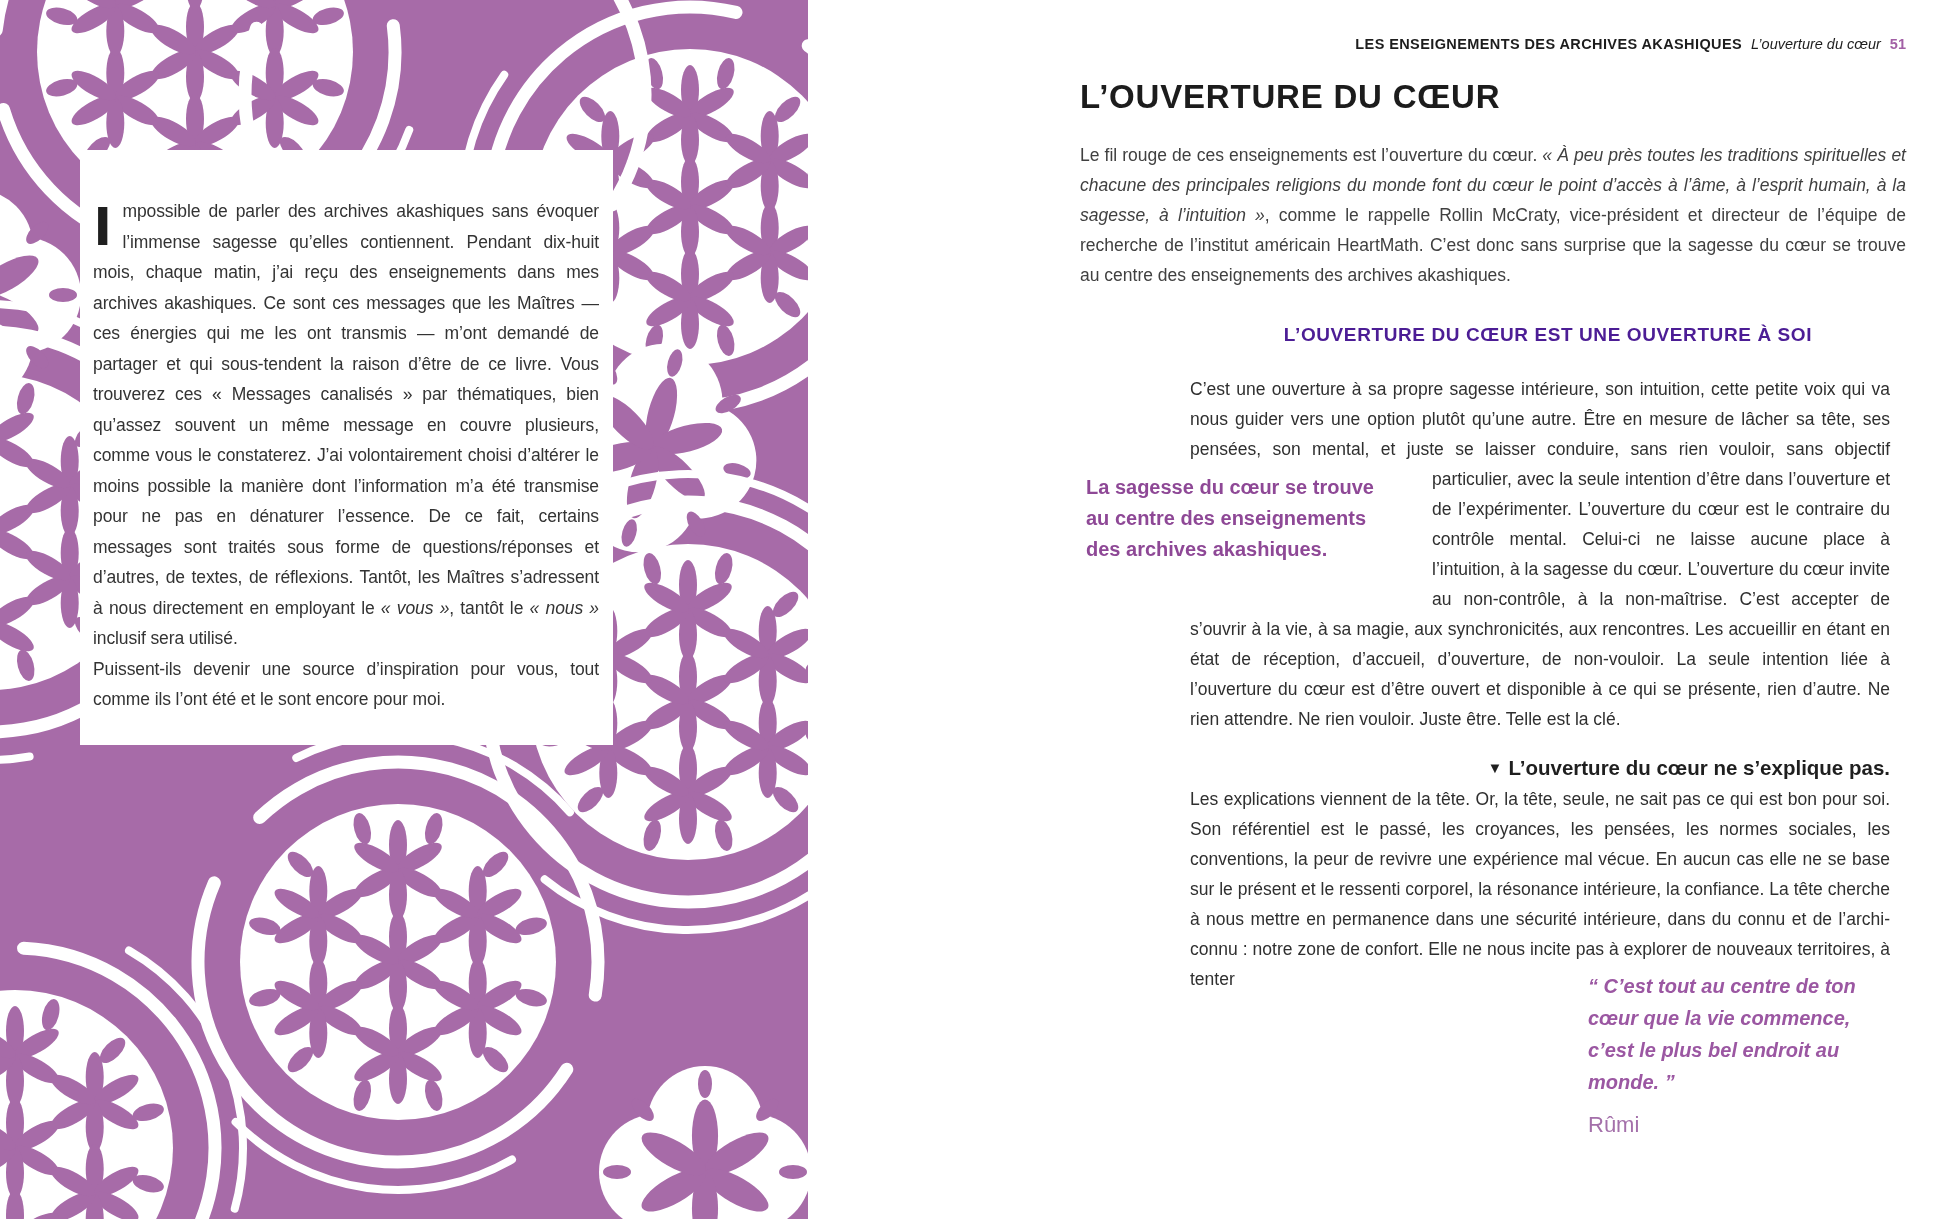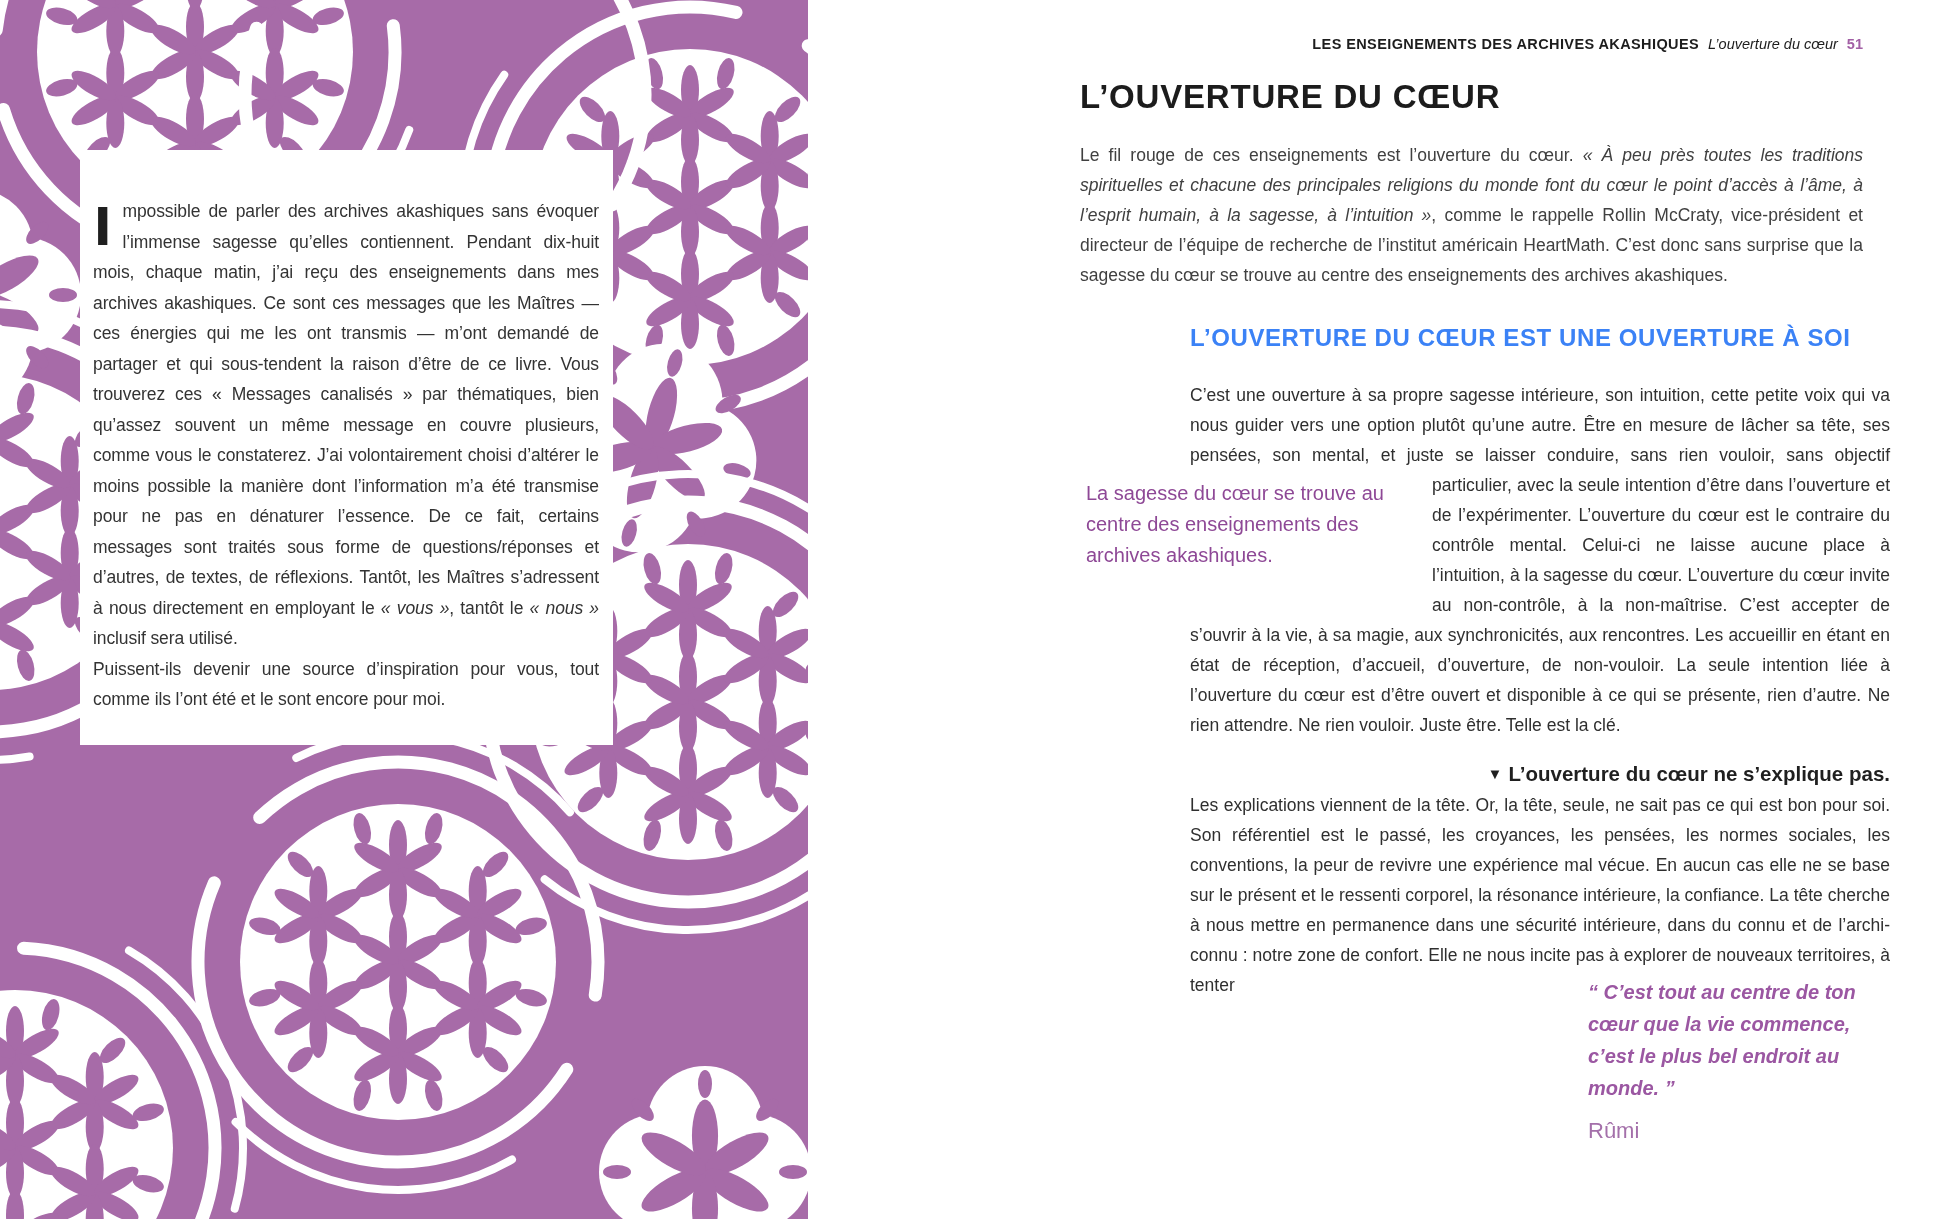--- a/index.html
+++ b/index.html
@@ -20,48 +20,48 @@
     text-align:justify;color:#333333;
   }
   .lp em{font-style:italic;}
   .dropcap{
     float:left;font-weight:700;font-size:56px;line-height:50px;
     color:#1f1f1f;margin:5px 12px 0 2px;transform:scaleX(1.15);
   }
   
   .right-page{
     position:absolute;left:973px;top:0;width:973px;height:1219px;
-    box-sizing:border-box;padding:36px 83px 0 107px;background:#ffffff;
+    box-sizing:border-box;padding:36px 40px 0 107px;background:#ffffff;
   }
   .running-head{
     text-align:right;font-size:14.5px;color:#1d1d1d;white-space:nowrap;
   }
   .rh-book{font-weight:700;letter-spacing:0.4px;}
   .rh-chapter{font-style:italic;font-weight:400;margin-left:9px;}
   .rh-page{font-weight:700;color:#a25fa5;margin-left:9px;}
   .title{
     margin:26px 0 0 0;font-size:33px;font-weight:700;letter-spacing:0.8px;
     color:#1c1c1c;
   }
   .intro{
     margin:24px 0 0 0;font-size:17.5px;line-height:30px;text-align:justify;
     color:#404040;
   }
   .intro em{font-style:italic;}
   .subtitle{
-    margin:34px 0 0 110px;font-size:24px;font-weight:700;
-    letter-spacing:0.6px;color:#3b82f6;
+    margin:34px 0 0 110px;text-align:center;font-size:19px;font-weight:700;
+    letter-spacing:0.6px;color:#4c1d95;
   }
   .indent{margin:28px 0 0 110px;width:700px;}
   .body-p{
     margin:0;font-size:17.5px;line-height:30px;text-align:justify;color:#2f2f2f;
   }
   .pullquote-left{
     float:left;width:312px;margin:8px 34px 44px -104px;
-    font-size:20px;font-weight:400;line-height:31px;color:#8e4896;
+    font-size:20px;font-weight:700;line-height:31px;color:#8e4896;
     text-align:left;
   }
   .h3{
     margin:22px 0 4px 0;font-size:20.5px;font-weight:700;color:#1f1f1f;text-align:right;
   }
   .tri{font-size:15px;vertical-align:2px;margin-right:6px;}
   .quoteblock{
     float:right;width:302px;margin:6px 0 10px 26px;text-align:left;
   }
   .qtext{

